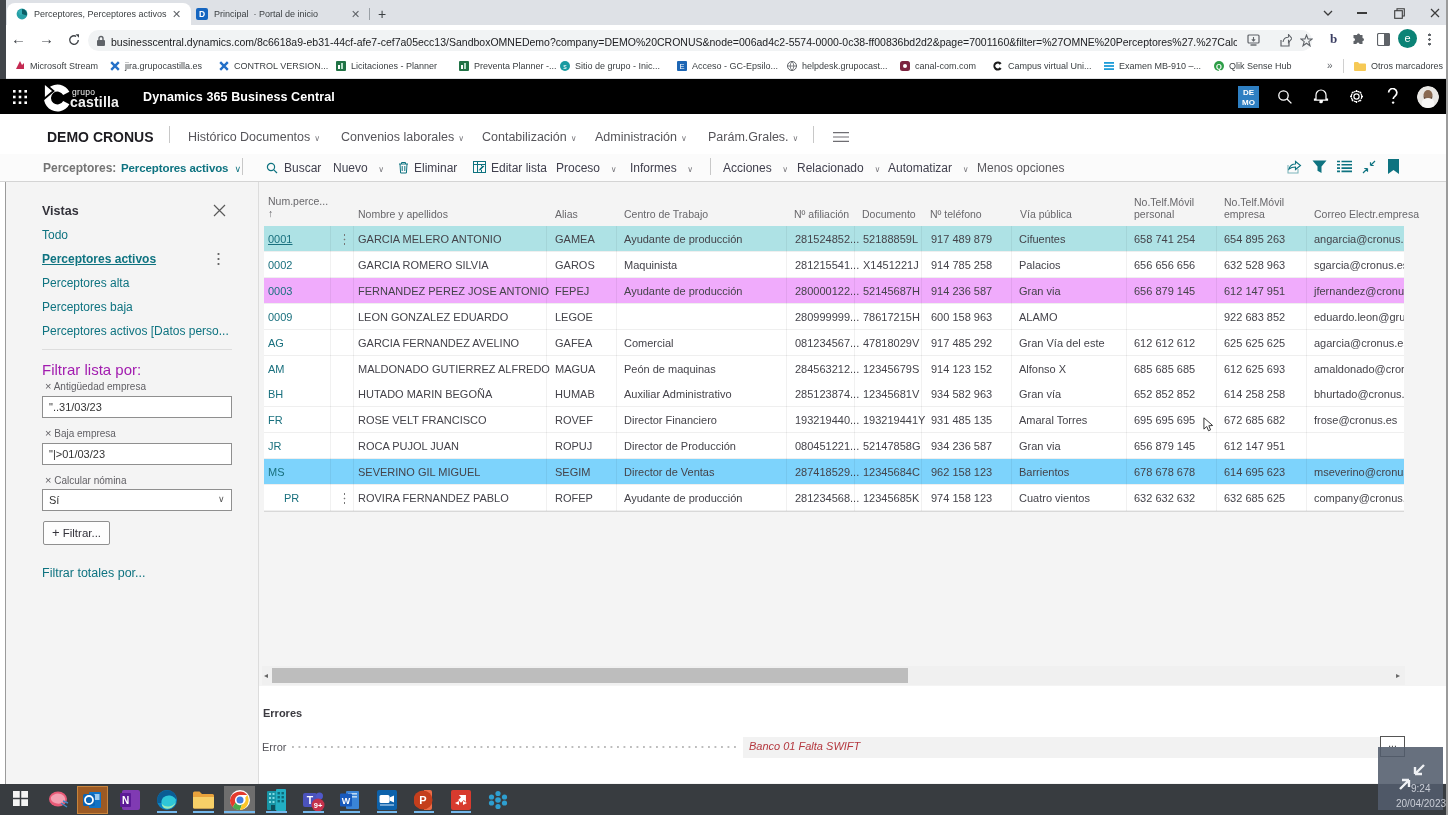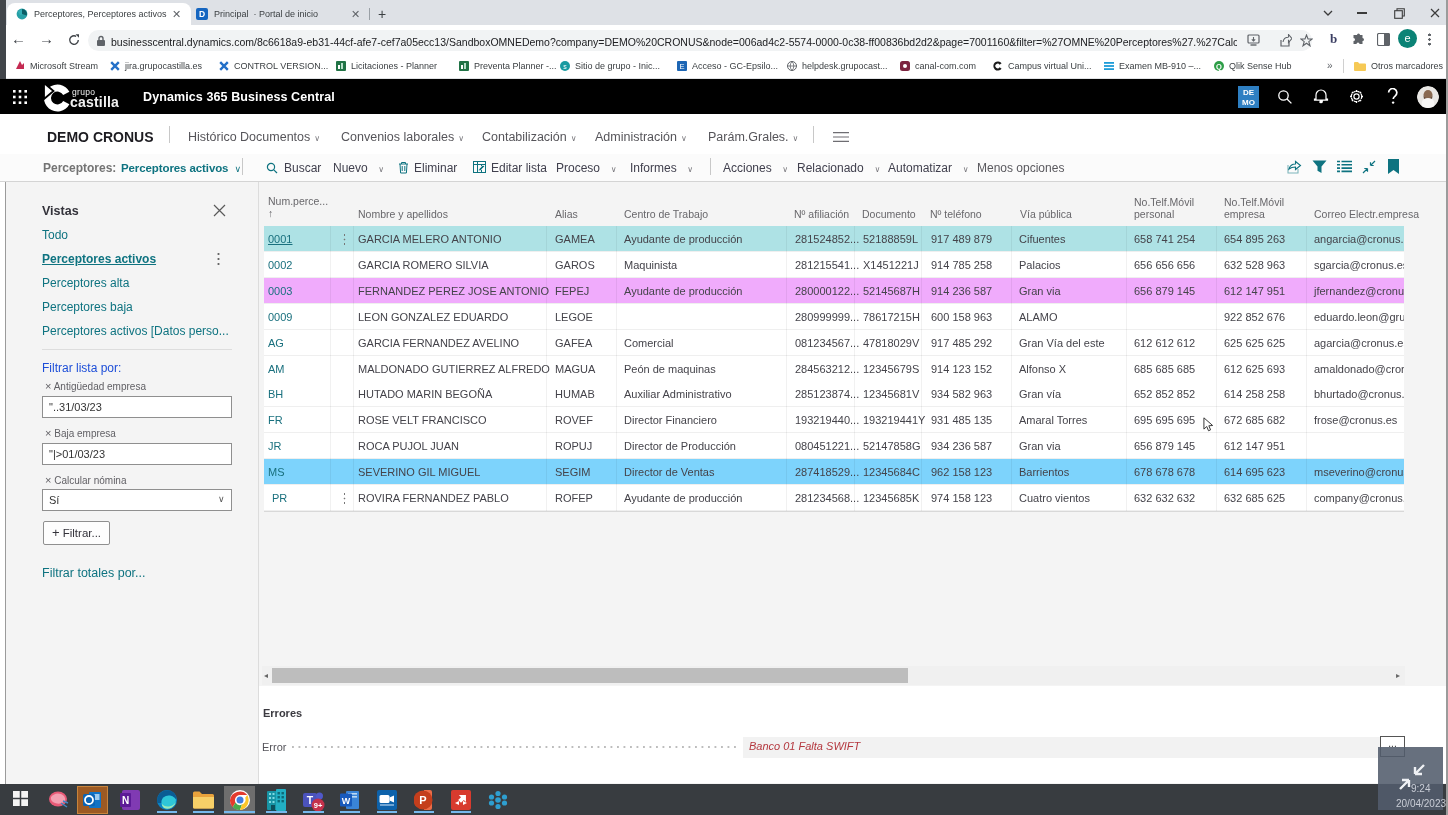--- a/index.html
+++ b/index.html
@@ -293,21 +293,21 @@
 <svg class="abs" style="left:213px;top:204px" width="13" height="13" viewBox="0 0 13 13">
     <path d="M1 1 L12 12 M12 1 L1 12" stroke="#5a5a5a" stroke-width="1.2"></path>
   </svg>
 <div class="abs slink" style="left:42px;top:228px">Todo</div>
 <div class="abs slink" style="left:42px;top:252px;font-weight:bold;text-decoration:underline">Perceptores activos</div>
 <div class="abs" style="left:217px;top:252px;width:3px;height:14px;background:radial-gradient(circle at 1.5px 2px,#666 1px,transparent 1.2px),radial-gradient(circle at 1.5px 7px,#666 1px,transparent 1.2px),radial-gradient(circle at 1.5px 12px,#666 1px,transparent 1.2px)"></div>
 <div class="abs slink" style="left:42px;top:276px">Perceptores alta</div>
 <div class="abs slink" style="left:42px;top:300px">Perceptores baja</div>
 <div class="abs slink" style="left:42px;top:324px">Perceptores activos [Datos perso...</div>
 <div class="abs" style="left:42px;top:349px;width:190px;height:1px;background:#dddddd"></div>
-<div class="abs" style="left:42px;top:361px;font-size:12px;color:#1d4ed8">Filtrar lista por:</div>
+<div class="abs" style="left:42px;top:361px;font-size:15px;color:#a21caf">Filtrar lista por:</div>
 <div class="abs" style="left:45px;top:380px;font-size:10px;color:#605f64"><span style="font-size:11px">×</span> Antigüedad empresa</div>
 <div class="sinput" style="top:396px">"..31/03/23</div>
 <div class="abs" style="left:45px;top:427px;font-size:10px;color:#605f64"><span style="font-size:11px">×</span> Baja empresa</div>
 <div class="sinput" style="top:443px">"|&gt;01/03/23</div>
 <div class="abs" style="left:45px;top:474px;font-size:10px;color:#605f64"><span style="font-size:11px">×</span> Calcular nómina</div>
 <div class="sinput" style="top:489px">Sí</div>
 <div class="abs" style="left:218px;top:494px;font-size:9px;color:#555">∨</div>
 <div class="abs" style="left:43px;top:521px;width:67px;height:24px;background:#fdfdfd;border:1px solid #8f8f8f;border-radius:2px;font-size:11.5px;color:#33323a;text-align:center;line-height:22px"><span style="font-size:13px">+</span> Filtrar...</div>
 <div class="abs slink" style="left:42px;top:566px;font-size:12.5px">Filtrar totales por...</div>
 
@@ -365,21 +365,21 @@
 <span class="cell" style="left:1050px">jfernandez@cronus.es</span>
 </div>
 <div class="row" style="top:303.7px;background:#fff">
 <span class="cell idcell" style="left:4px;">0009</span>
 <span class="cell" style="left:94px">LEON GONZALEZ EDUARDO</span>
 <span class="cell" style="left:291px">LEGOE</span>
 <span class="cell" style="left:531px">280999999...</span>
 <span class="cell" style="left:599px">78617215H</span>
 <span class="cell" style="left:667px">600 158 963</span>
 <span class="cell" style="left:755px">ALAMO</span>
-<span class="cell" style="left:960px">922 852 676</span>
+<span class="cell" style="left:960px">922 683 852</span>
 <span class="cell" style="left:1050px">eduardo.leon@grupocastilla.es</span>
 </div>
 <div class="row" style="top:329.6px;background:#fff">
 <span class="cell idcell" style="left:4px;">AG</span>
 <span class="cell" style="left:94px">GARCIA FERNANDEZ AVELINO</span>
 <span class="cell" style="left:291px">GAFEA</span>
 <span class="cell" style="left:360px">Comercial</span>
 <span class="cell" style="left:531px">081234567...</span>
 <span class="cell" style="left:599px">47818029V</span>
 <span class="cell" style="left:667px">917 485 292</span>
@@ -446,21 +446,21 @@
 <span class="cell" style="left:360px">Director de Ventas</span>
 <span class="cell" style="left:531px">287418529...</span>
 <span class="cell" style="left:599px">12345684C</span>
 <span class="cell" style="left:667px">962 158 123</span>
 <span class="cell" style="left:755px">Barrientos</span>
 <span class="cell" style="left:870px">678 678 678</span>
 <span class="cell" style="left:960px">614 695 623</span>
 <span class="cell" style="left:1050px">mseverino@cronus.es</span>
 </div>
 <div class="row" style="top:485.0px;background:#fff">
-<span class="cell idcell" style="left:8px;">PR</span>
+<span class="cell idcell" style="left:20px;">PR</span>
 <span style="position:absolute;left:79px;top:7px;width:3px;height:13px;background:radial-gradient(circle at 1.5px 2px,#777 0.85px,transparent 1.05px),radial-gradient(circle at 1.5px 6.5px,#777 0.85px,transparent 1.05px),radial-gradient(circle at 1.5px 11px,#777 0.85px,transparent 1.05px)"></span>
 <span class="cell" style="left:94px">ROVIRA FERNANDEZ PABLO</span>
 <span class="cell" style="left:291px">ROFEP</span>
 <span class="cell" style="left:360px">Ayudante de producción</span>
 <span class="cell" style="left:531px">281234568...</span>
 <span class="cell" style="left:599px">12345685K</span>
 <span class="cell" style="left:667px">974 158 123</span>
 <span class="cell" style="left:755px">Cuatro vientos</span>
 <span class="cell" style="left:870px">632 632 632</span>
 <span class="cell" style="left:960px">632 685 625</span>

